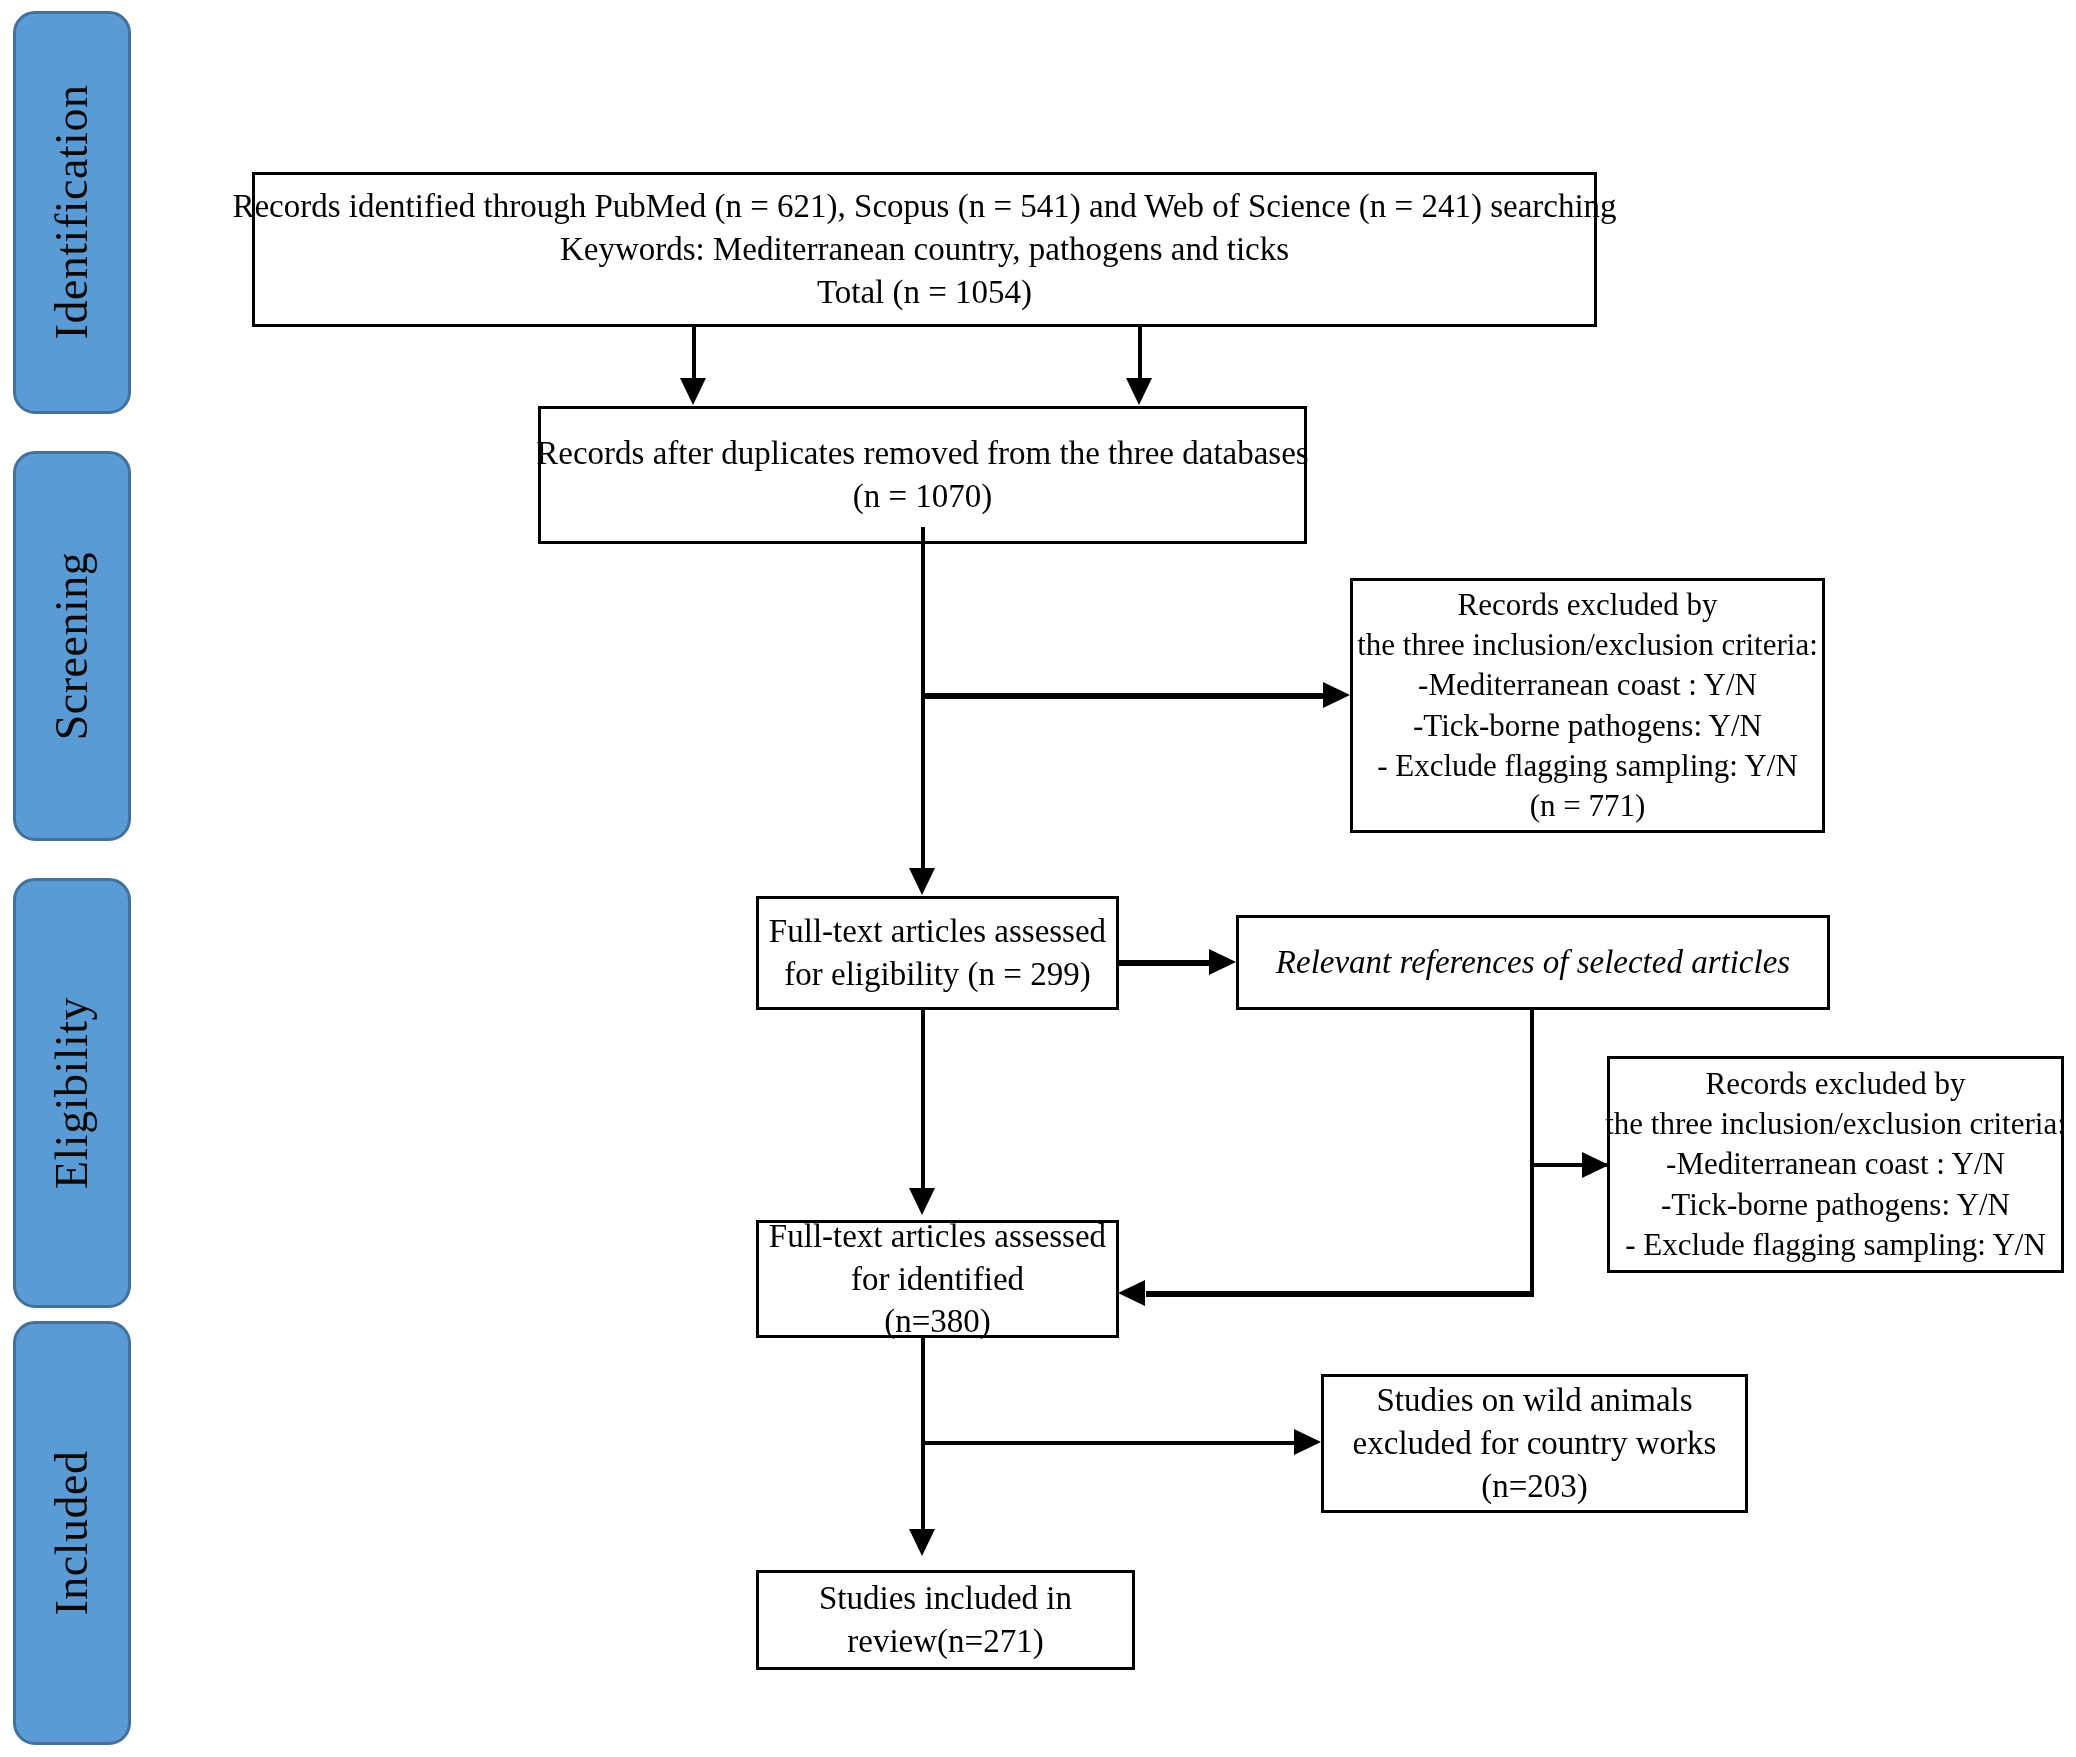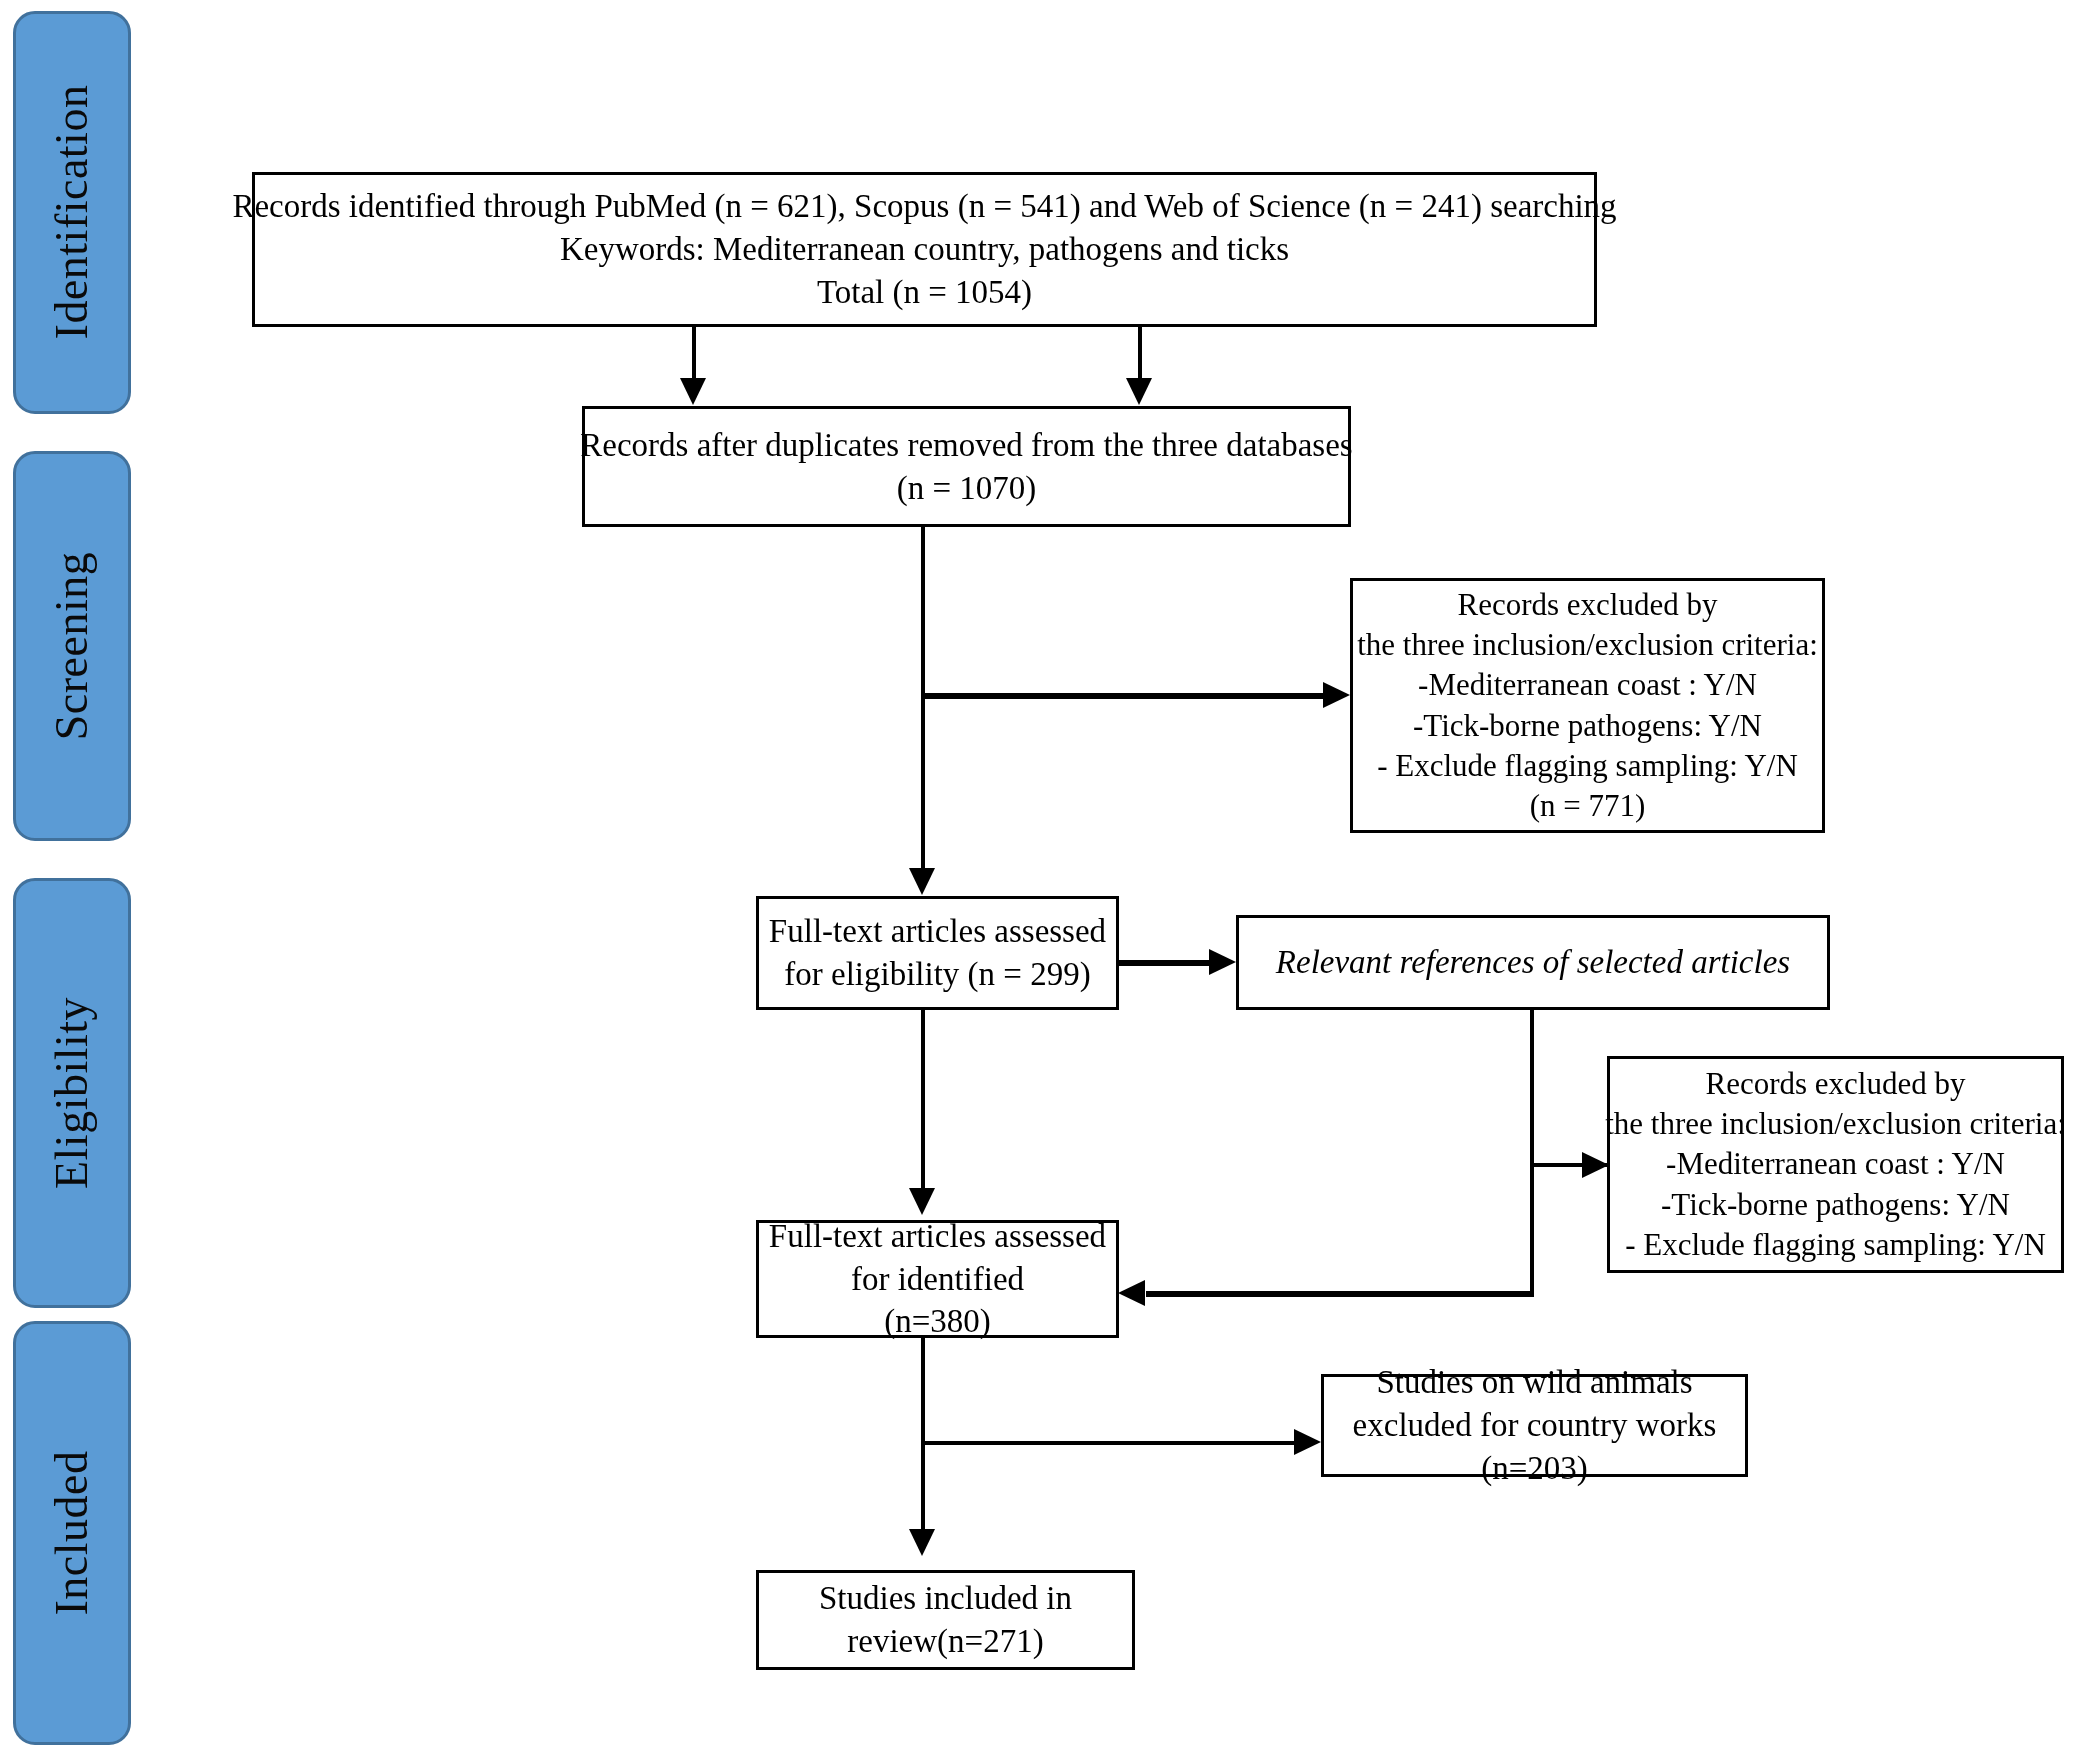--- a/index.html
+++ b/index.html
@@ -120,21 +120,21 @@
     <span class="line">Keywords: Mediterranean country, pathogens and ticks</span>
     <span class="line">Total (n = 1054)</span>
   </div>
 
   <div class="vline" style="left:692px; top:327px; height:53px;"></div>
   <div class="arrow-down" style="left:680px; top:378px;"></div>
 
   <div class="vline" style="left:1138px; top:327px; height:53px;"></div>
   <div class="arrow-down" style="left:1126px; top:378px;"></div>
 
-  <div class="flow-box" style="left:538px; top:406px; width:769px; height:121px;margin-left:44px;">
+  <div class="flow-box" style="left:538px; top:406px; width:769px; height:138px;">
     <span class="line">Records after duplicates removed from the three databases</span>
     <span class="line">(n = 1070)</span>
   </div>
 
   <div class="vline" style="left:921px; top:527px; height:344px;"></div>
   <div class="arrow-down" style="left:909px; top:868px;"></div>
 
   <div class="hline thick" style="left:921px; top:693px; width:403px;"></div>
   <div class="arrow-right" style="left:1323px; top:682px;"></div>
 
@@ -183,21 +183,21 @@
     <span class="line">for identified</span>
     <span class="line">(n=380)</span>
   </div>
 
   <div class="vline" style="left:921px; top:1338px; height:194px;"></div>
   <div class="arrow-down" style="left:909px; top:1529px;"></div>
 
   <div class="hline" style="left:921px; top:1441px; width:374px;"></div>
   <div class="arrow-right" style="left:1294px; top:1429px;"></div>
 
-  <div class="flow-box" style="left:1321px; top:1374px; width:427px; height:103px;">
+  <div class="flow-box" style="left:1321px; top:1374px; width:427px; height:139px;">
     <span class="line">Studies on wild animals</span>
     <span class="line">excluded for country works</span>
     <span class="line">(n=203)</span>
   </div>
 
   <div class="flow-box" style="left:756px; top:1570px; width:379px; height:100px;">
     <span class="line">Studies included in</span>
     <span class="line">review(n=271)</span>
   </div>
 

